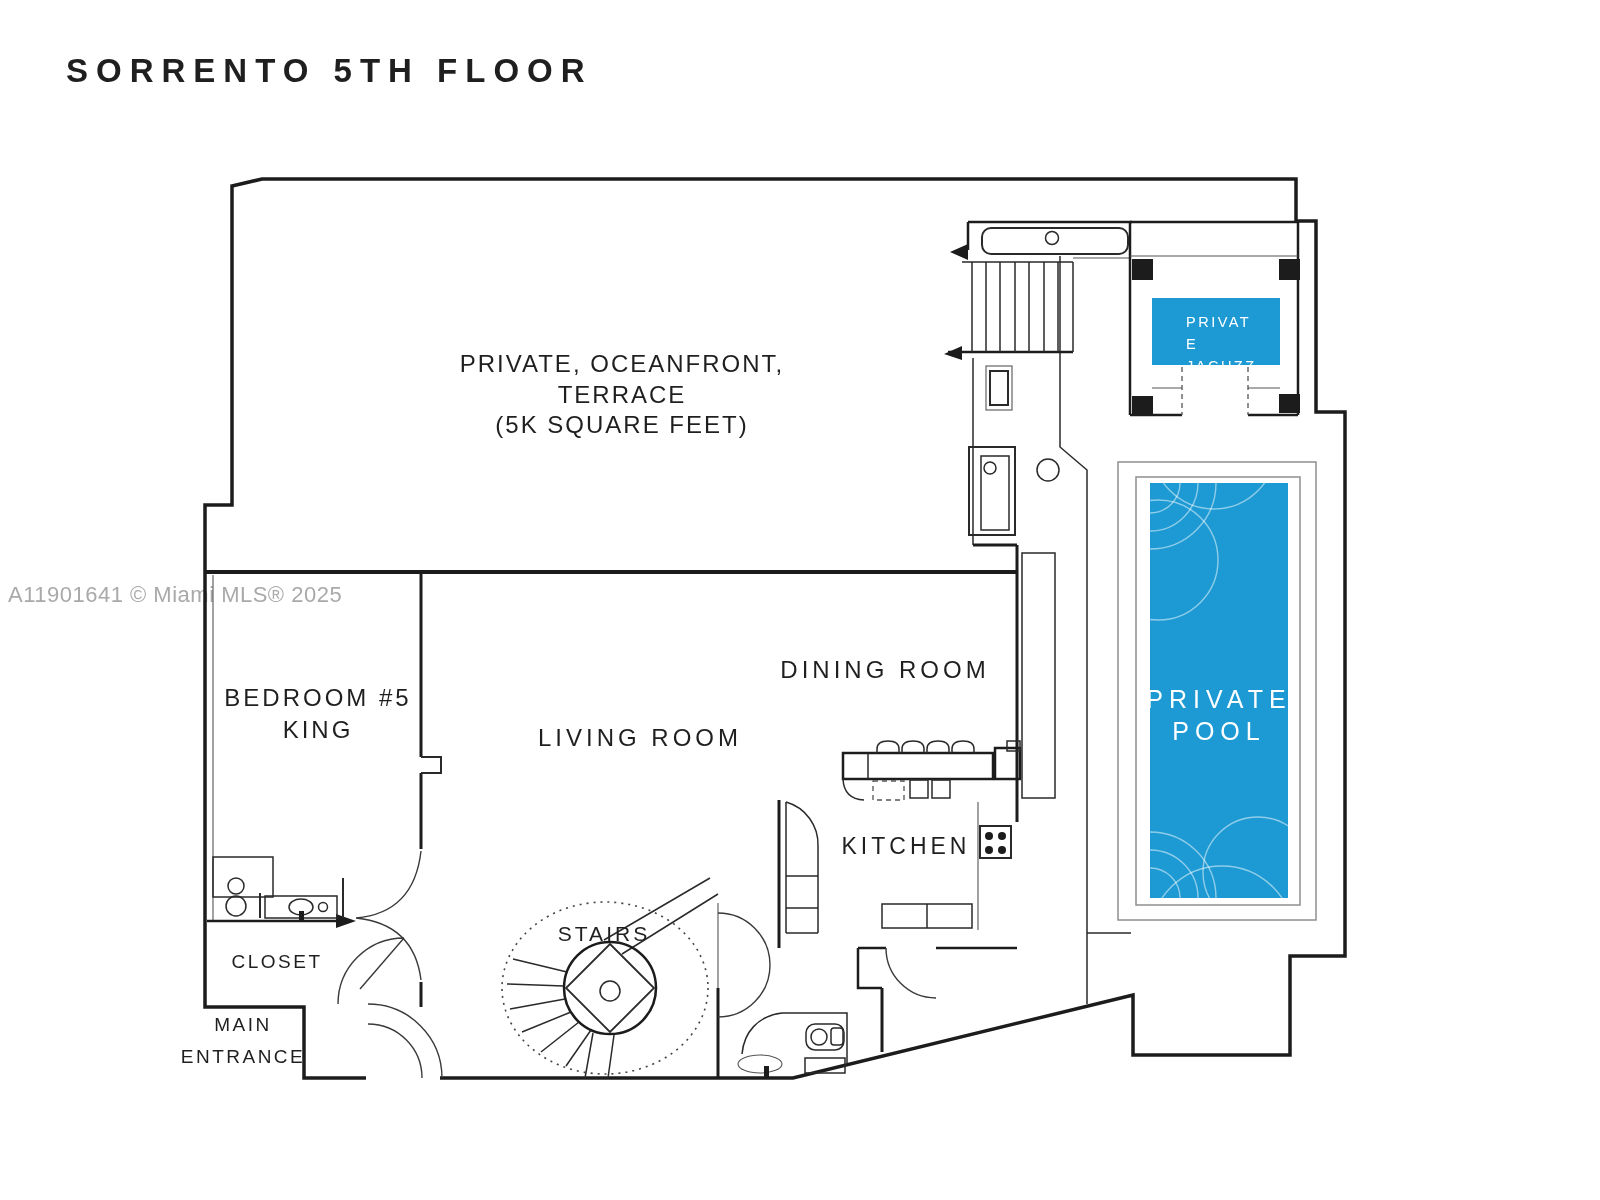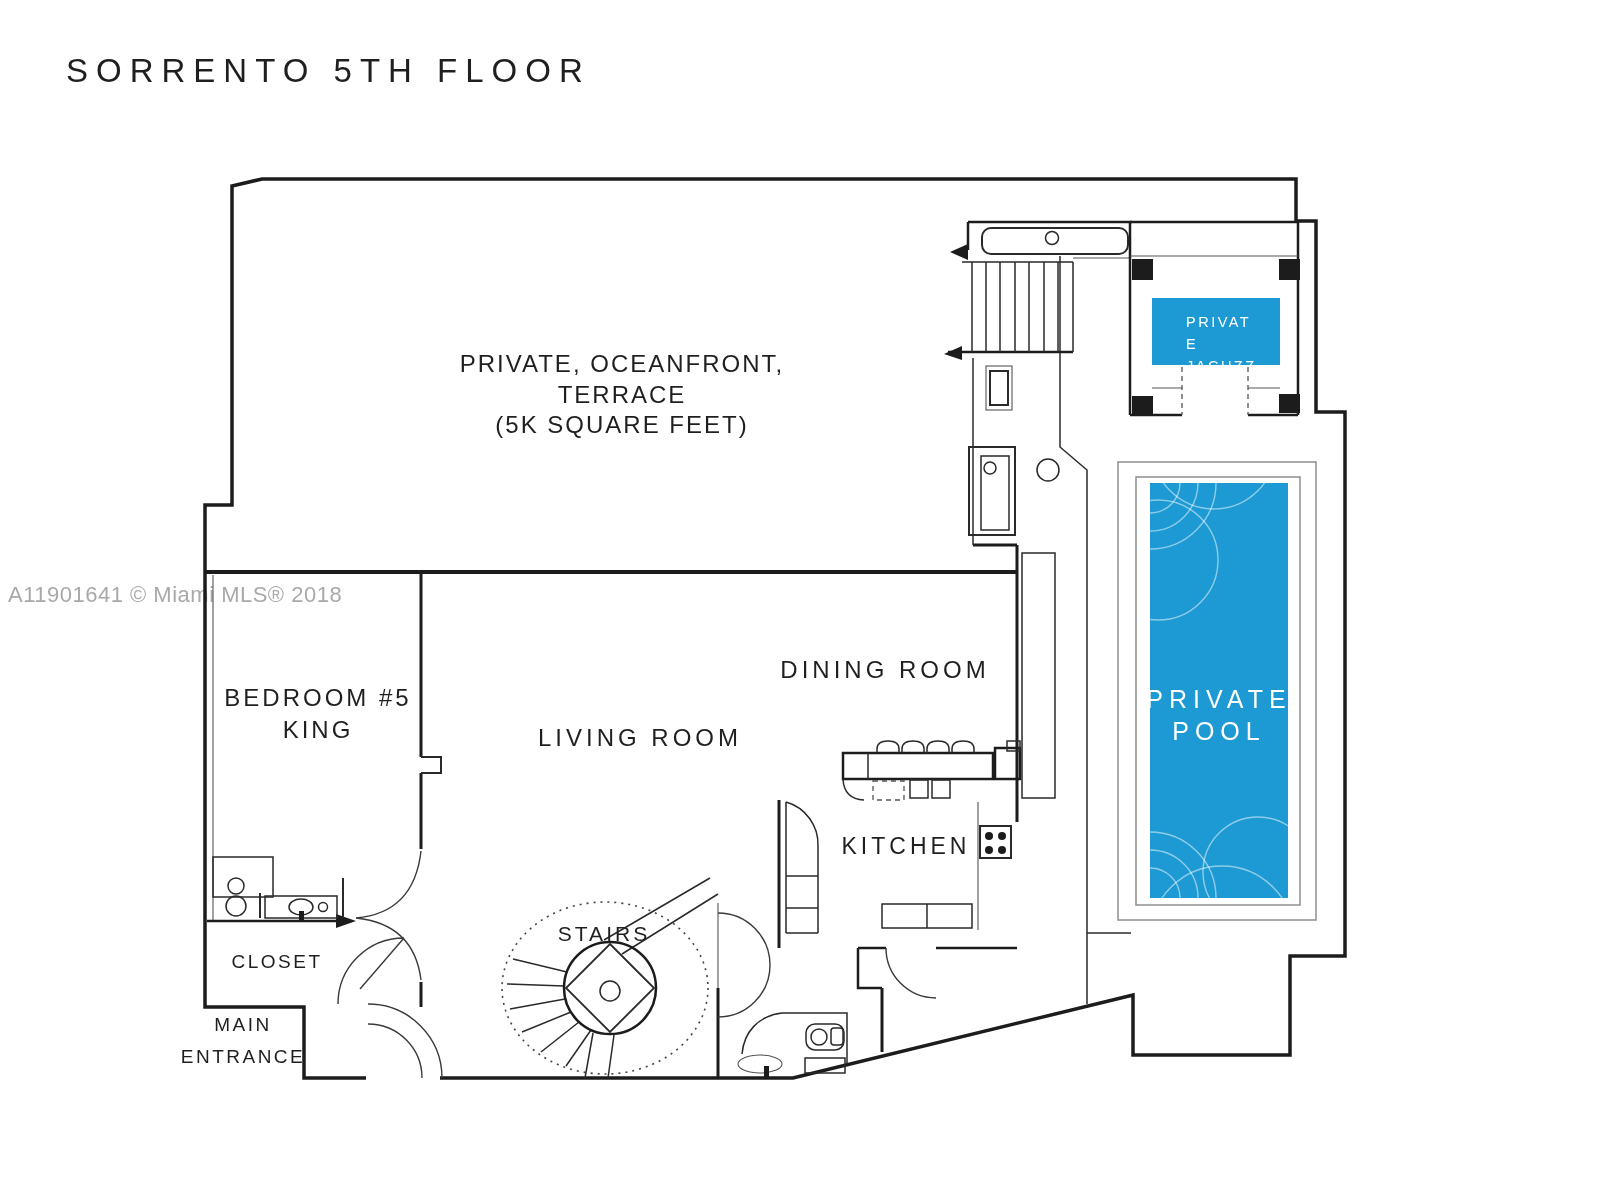--- a/index.html
+++ b/index.html
@@ -1,17 +1,17 @@
 <!DOCTYPE html>
 <html><head>
 <meta charset="utf-8">
 <style>
   html,body{margin:0;padding:0;background:#fff;}
   body{width:1600px;height:1200px;position:relative;font-family:"Liberation Sans",sans-serif;overflow:hidden;}
-  .title{position:absolute;left:66px;top:52px;font-size:33px;font-weight:400;letter-spacing:8px;color:#1f1f1f;white-space:nowrap;}
+  .title{position:absolute;left:66px;top:52px;font-size:33px;font-weight:700;letter-spacing:8px;color:#1f1f1f;white-space:nowrap;}
   .watermark{position:absolute;left:8px;top:582px;font-size:22px;color:#a9a9a9;letter-spacing:.5px;white-space:nowrap;}
   svg{position:absolute;left:0;top:0;}
   text{font-family:"Liberation Sans",sans-serif;fill:#1f1f1f;}
   .room-lbl{font-size:24px;letter-spacing:4px;}
   .room-lbl-sm{font-size:19px;letter-spacing:2.5px;}
   .stairs-lbl{font-size:21px;letter-spacing:3px;}
   .pool-lbl{font-size:25px;letter-spacing:6px;fill:#fff;}
   .jac-lbl{font-size:14.5px;letter-spacing:2.5px;fill:#fff;}
   .w-thick{stroke:#1c1c1c;stroke-width:3.5;fill:none;}
   .w3{stroke:#1c1c1c;stroke-width:3;fill:none;}
@@ -22,21 +22,21 @@
   .arc{stroke:#3a3a3a;stroke-width:1.4;fill:none;}
   .gray{stroke:#8f8f8f;stroke-width:1.5;fill:none;}
   .ripple{stroke:rgba(255,255,255,.5);stroke-width:1.4;fill:none;}
   .dash{stroke:#555;stroke-width:1.3;fill:none;stroke-dasharray:5 4;}
   .fillw{fill:#1c1c1c;stroke:none;}
 </style>
 </head>
 <body>
 
 <div class="title">SORRENTO 5TH FLOOR</div>
-<div class="watermark">A11901641 © Miami MLS® 2018</div>
+<div class="watermark">A11901641 © Miami MLS® 2025</div>
 
 <svg width="1600" height="1200" viewBox="0 0 1600 1200">
   <defs>
     <clipPath id="clip-jacuzzi">
         <rect x="1152" y="298" width="128" height="67"></rect>
       </clipPath>
     <clipPath id="clip-pool">
         <rect x="1150" y="483" width="138" height="415"></rect>
       </clipPath>
   </defs>

